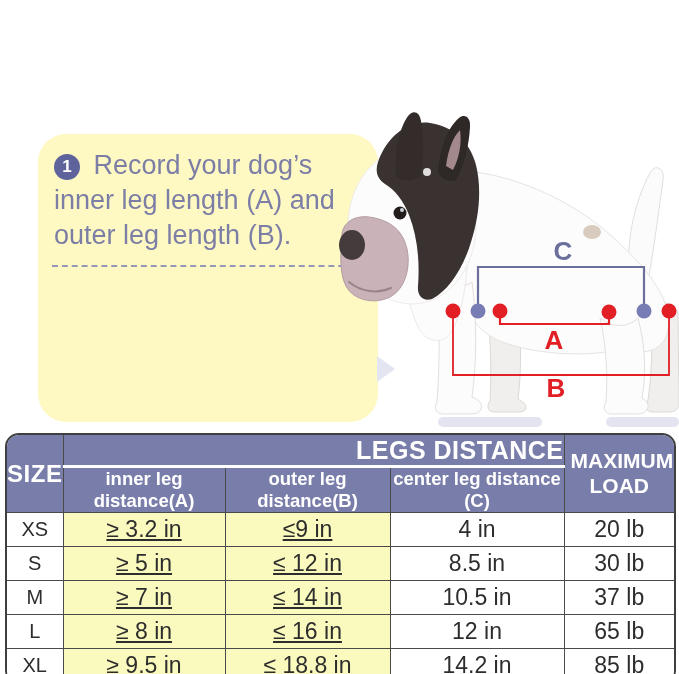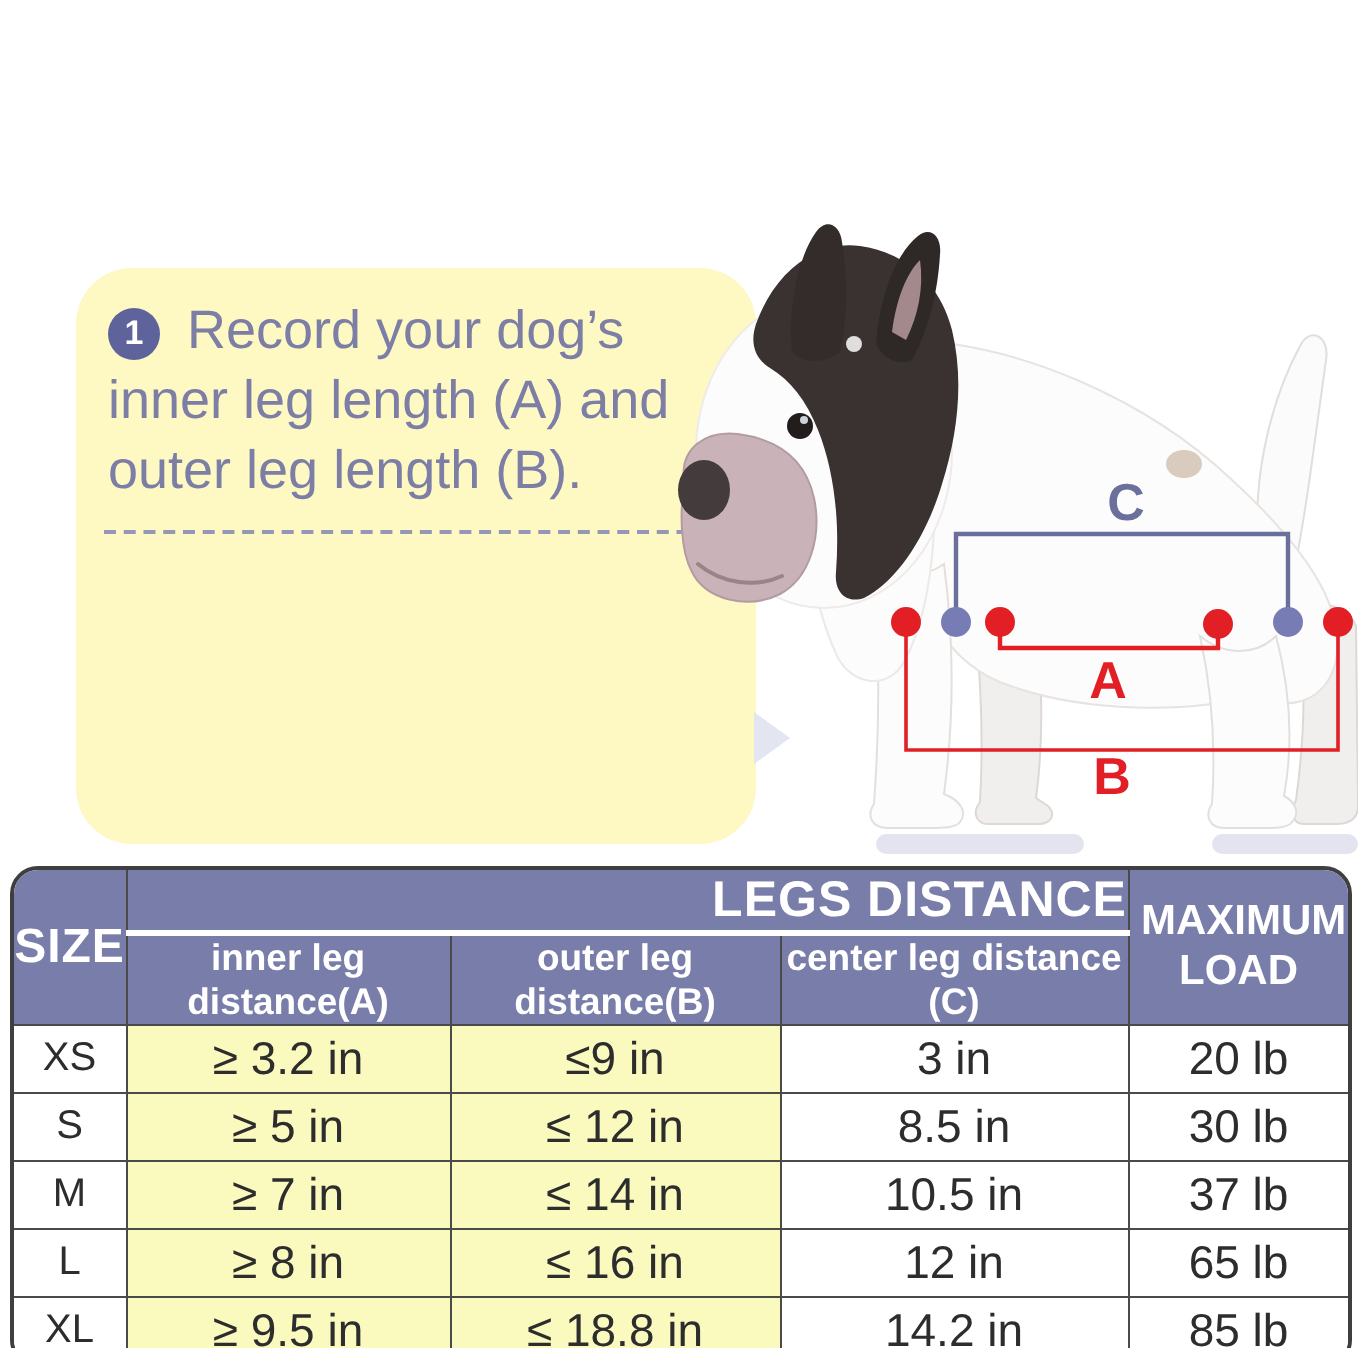--- a/index.html
+++ b/index.html
@@ -57,21 +57,21 @@
   .size-table th,.size-table td{
     border:1.6px solid #4a4a4a;text-align:center;vertical-align:middle;padding:0;
   }
   .size-table th{background:#797da9;color:#ffffff;font-weight:700;}
   th.h-size{font-size:24px;letter-spacing:.5px;}
   th.h-group{font-size:25px;letter-spacing:.5px;height:30px;border-bottom:3px solid #ffffff;text-align:right;}
   th.h-sub{font-size:18.5px;font-weight:600;height:39px;}
   th.h-load{font-size:21px;line-height:1.15;padding:0 6px;margin-top:15px;}
   .size-table td{font-size:23px;color:#2d2d2d;height:33px;background:#ffffff;}
   .size-table td.c-size{font-size:20px;margin-left:40px;}
-  .size-table td.c-yellow{background:#fafabe;}
+  .size-table td.c-yellow{background:#fafabe;text-decoration:underline;}
 </style>
 </head>
 <body>
 
 <div class="stage">
 
 
   <div class="card">
     <p class="step">
       <span class="badge">1</span>
@@ -162,21 +162,21 @@
           <th class="h-sub">inner leg distance(A)</th>
           <th class="h-sub">outer leg distance(B)</th>
           <th class="h-sub">center leg distance (C)</th>
         </tr>
       </thead>
       <tbody>
         <tr>
           <td class="c-size">XS</td>
           <td class="c-yellow">≥ 3.2 in</td>
           <td class="c-yellow">≤9 in</td>
-          <td>3 in</td>
+          <td>4 in</td>
           <td>20 lb</td>
         </tr>
         <tr>
           <td class="c-size">S</td>
           <td class="c-yellow">≥ 5 in</td>
           <td class="c-yellow">≤ 12 in</td>
           <td>8.5 in</td>
           <td>30 lb</td>
         </tr>
         <tr>

